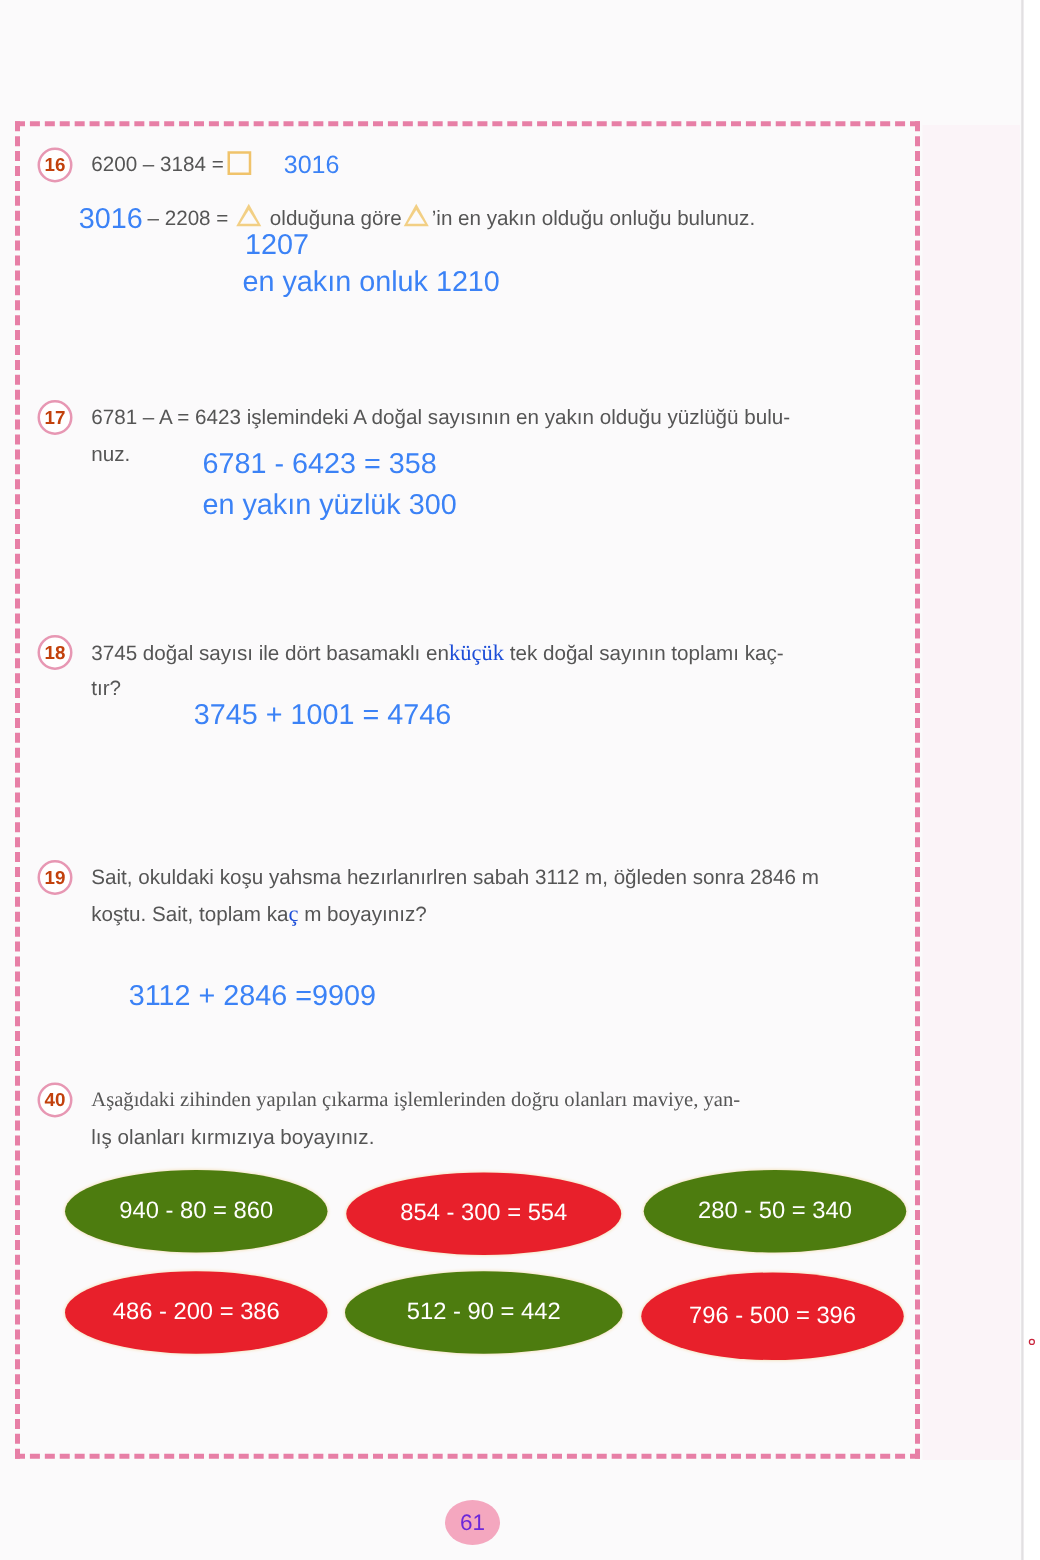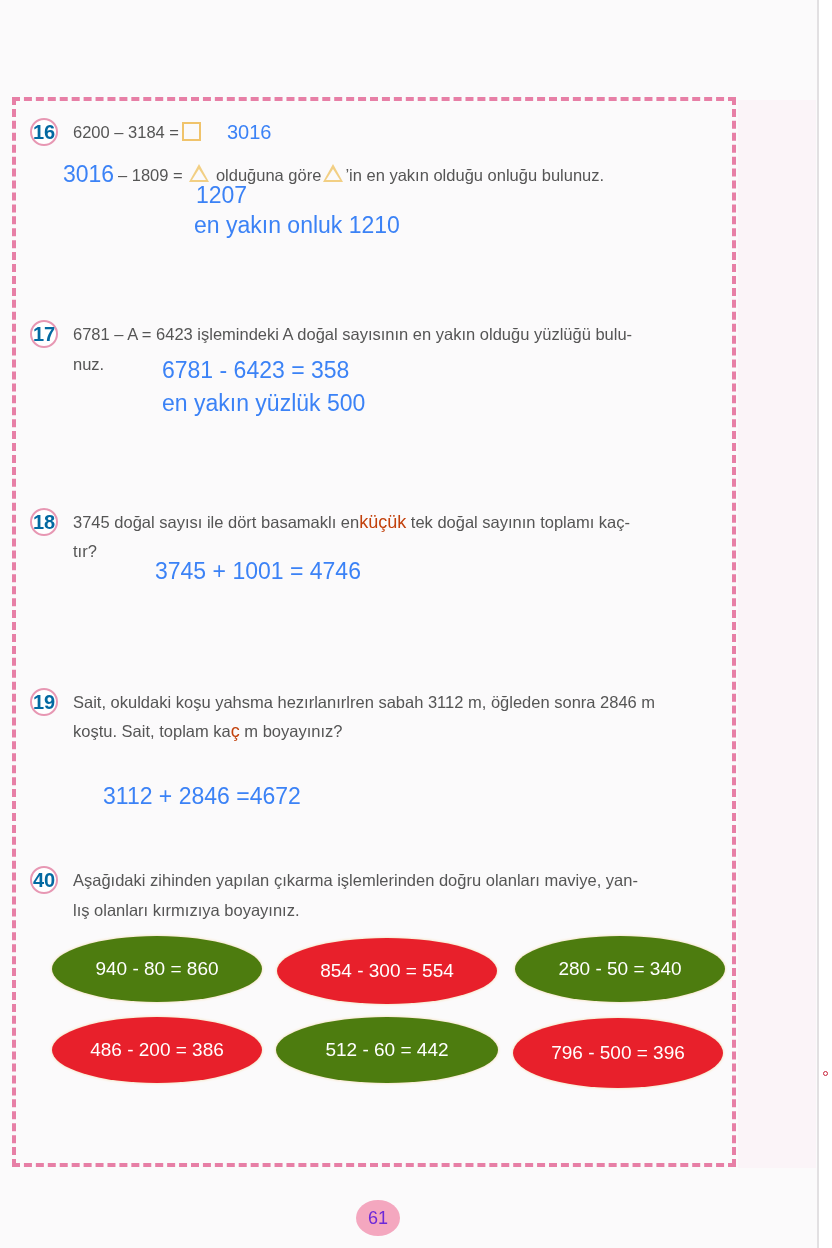--- a/index.html
+++ b/index.html
@@ -19,32 +19,32 @@
     .frame {
       position: absolute; left: 12px; top: 97px; width: 724px; height: 1070px;
       border: 4px dashed #e77fa6; box-sizing: border-box;
     }
     .frame-inner {
       position: absolute; left: 738px; top: 100px; width: 78px; height: 1068px;
       background: #fbf4f8;
     }
     .qnum {
       position: absolute; width: 28px; height: 28px; border-radius: 50%;
-      border: 2px solid #e797b3; box-sizing: border-box; color: #0369a1;
-      font-size: 20px; font-weight: bold; display: flex; align-items: center; justify-content: center;
+      border: 2px solid #e797b3; box-sizing: border-box; color: #c2410c;
+      font-size: 15px; font-weight: bold; display: flex; align-items: center; justify-content: center;
       background: #fff;
     }
     .ptext {
       position: absolute; color: #555; font-size: 16.5px; line-height: 28px; white-space: nowrap;
     }
     .ans {
       position: absolute; color: #3b82f6; font-size: 23px; line-height: 28px; white-space: nowrap;
     }
     .ans-small { font-size: 19px; }
-    .black { color: #c2410c; }
+    .black { color: #1d4ed8; font-family: Liberation Serif, serif; }
     .sq {
       display: inline-block; width: 19px; height: 19px; border: 2px solid #f0c36b;
       box-sizing: border-box; vertical-align: -3px; margin: 0 3px;
     }
     .tri {
       display: inline-block; width: 0; height: 0; vertical-align: -1px; margin: 0 2px;
       border-left: 10px solid transparent; border-right: 10px solid transparent;
       border-bottom: 18px solid #f2cf84; position: relative;
     }
     .tri::after {
@@ -78,53 +78,53 @@
 <div class="frame"></div>
 
 <div class="qnum" style="left:30px;top:118px;">16</div>
 <div class="ptext" style="left:73px;top:118px;">
   <span>6200 – 3184 =</span><span class="sq"></span>
 </div>
 <div class="ans ans-small" style="left:227px;top:118px;font-size:20px;">3016</div>
 
 <div class="ans" style="left:63px;top:160px;">3016</div>
 <div class="ptext" style="left:118px;top:161px;">
-  <span>– 1809 =</span>
+  <span>– 2208 =</span>
   <span class="tri"></span>
   <span>olduğuna göre</span><span class="tri"></span><span>’in en yakın olduğu onluğu bulunuz.</span>
 </div>
 <div class="ans" style="left:196px;top:181px;">1207</div>
 <div class="ans" style="left:194px;top:211px;">en yakın onluk 1210</div>
 
 <div class="qnum" style="left:30px;top:320px;">17</div>
 <div class="ptext" style="left:73px;top:320px;">6781 – A = 6423 işlemindeki A doğal sayısının en yakın olduğu yüzlüğü bulu-</div>
 <div class="ptext" style="left:73px;top:350px;">nuz.</div>
 <div class="ans" style="left:162px;top:356px;">6781 - 6423 = 358</div>
-<div class="ans" style="left:162px;top:389px;">en yakın yüzlük 500</div>
+<div class="ans" style="left:162px;top:389px;">en yakın yüzlük 300</div>
 
 <div class="qnum" style="left:30px;top:508px;">18</div>
 <div class="ptext" style="left:73px;top:508px;">
   <span>3745 doğal sayısı ile dört basamaklı en</span><span class="black" style="font-size:18px;">küçük</span> <span>tek doğal sayının toplamı kaç-</span>
 </div>
 <div class="ptext" style="left:73px;top:537px;">tır?</div>
 <div class="ans" style="left:155px;top:557px;">3745 + 1001 = 4746</div>
 
 <div class="qnum" style="left:30px;top:688px;">19</div>
 <div class="ptext" style="left:73px;top:688px;">Sait, okuldaki koşu yahsma hezırlanırlren sabah 3112 m, öğleden sonra 2846 m</div>
 <div class="ptext" style="left:73px;top:717px;">
   <span>koştu. Sait, toplam ka</span><span class="black" style="font-size:18px;">ç</span><span> m boyayınız?</span>
 </div>
-<div class="ans" style="left:103px;top:782px;">3112 + 2846 =4672</div>
+<div class="ans" style="left:103px;top:782px;">3112 + 2846 =9909</div>
 
 <div class="qnum" style="left:30px;top:866px;">40</div>
-<div class="ptext" style="left:73px;top:866px;">Aşağıdaki zihinden yapılan çıkarma işlemlerinden doğru olanları maviye, yan-</div>
+<div class="ptext" style="left:73px;top:866px;font-family:Liberation Serif, serif;">Aşağıdaki zihinden yapılan çıkarma işlemlerinden doğru olanları maviye, yan-</div>
 <div class="ptext" style="left:73px;top:896px;">lış olanları kırmızıya boyayınız.</div>
 
 <div class="oval blue" style="left:52px;top:936px;">940 - 80 = 860</div>
 <div class="oval red" style="left:277px;top:938px;width:220px;">854 - 300 = 554</div>
 <div class="oval blue" style="left:515px;top:936px;">280 - 50 = 340</div>
 <div class="oval red" style="left:52px;top:1017px;">486 - 200 = 386</div>
-<div class="oval blue" style="left:276px;top:1017px;width:222px;">512 - 60 = 442</div>
+<div class="oval blue" style="left:276px;top:1017px;width:222px;">512 - 90 = 442</div>
 <div class="oval red" style="left:513px;top:1018px;height:70px;">796 - 500 = 396</div>
 
 <div class="dot"></div>
 
 <div class="page-num">61</div>
 
 </body></html>

